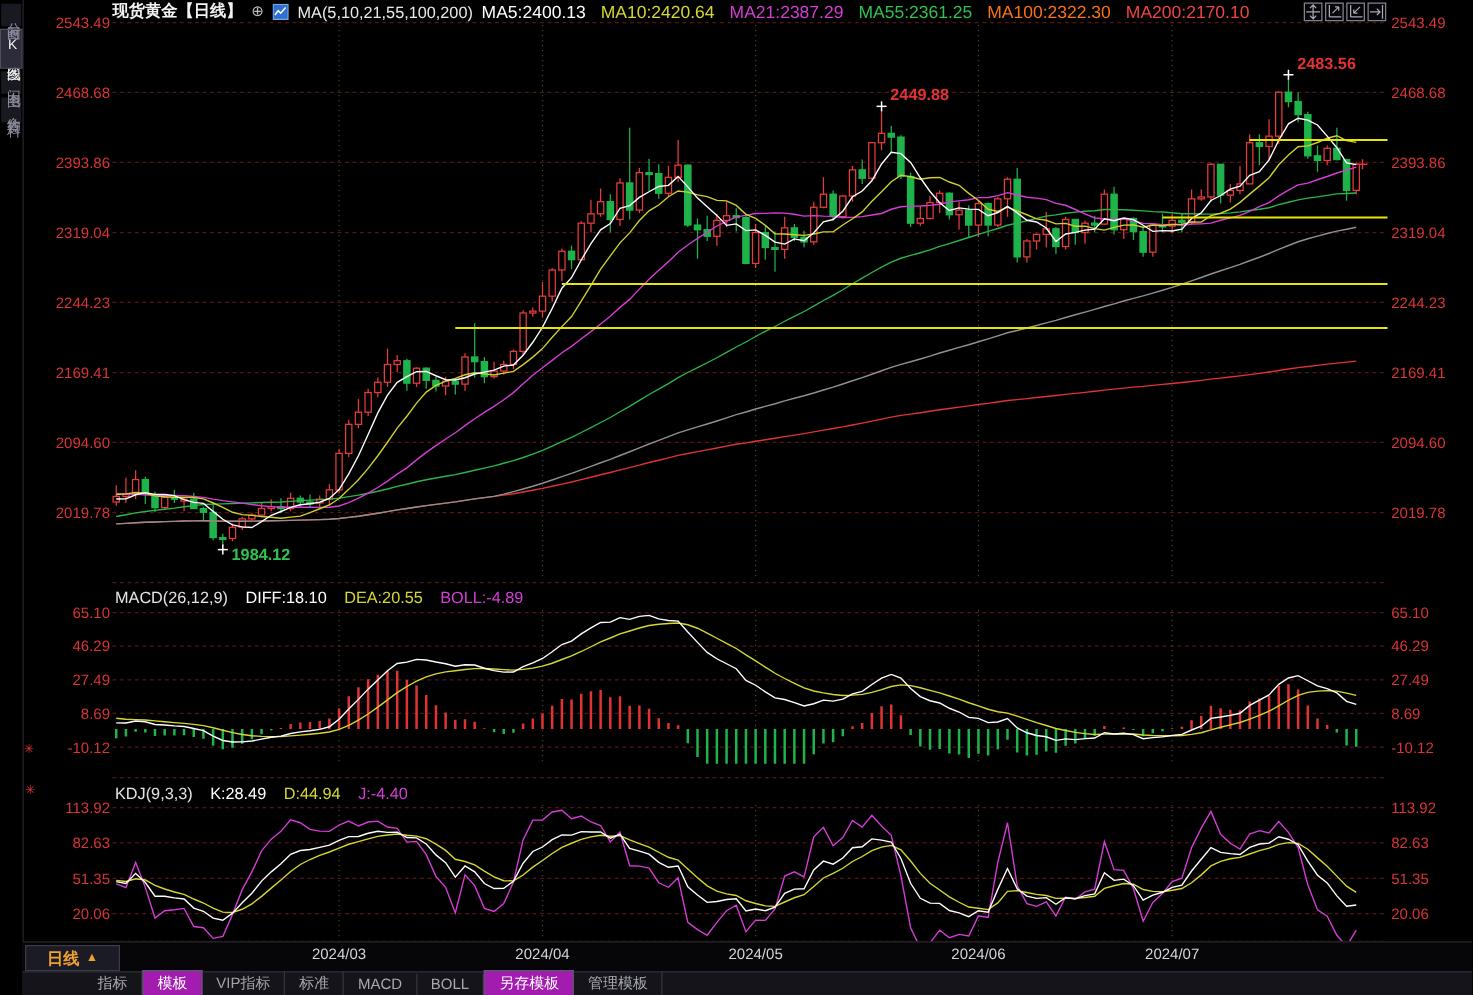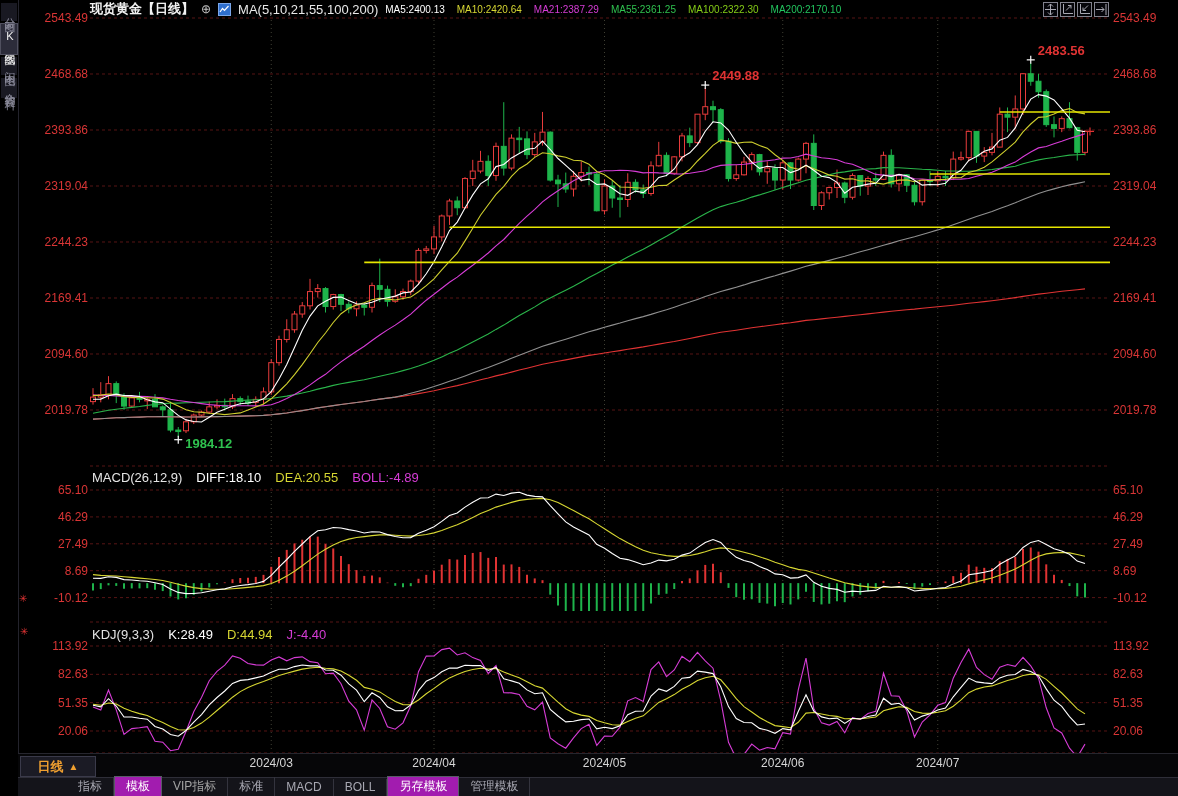--- a/index.html
+++ b/index.html
@@ -9,21 +9,21 @@
   .sidebar{position:absolute;left:0;top:0;width:18px;height:796px;background:#000;border-right:1px solid #23232c;}
   .side-item{writing-mode:vertical-rl;text-orientation:upright;width:16px;margin:3px 0 0 1px;
     padding:6px 0;background:#191922;color:#8c8c9c;font-size:11px;letter-spacing:2px;text-align:center;cursor:pointer;}
   .side-item.sel{background:#2c2c3a;color:#f0f0f0;outline:1px solid #50505f;}
   
   .header{position:absolute;left:90px;top:0;height:18px;display:flex;align-items:center;gap:7px;
     font-size:13px;color:#e8e8e8;white-space:nowrap;z-index:5;}
   .header .sym{font-weight:bold;color:#f2f2f2;}
   .oplus{color:#c0c0c0;font-size:12px;cursor:pointer;}
   .chart-ic{display:inline-flex;cursor:pointer;}
-  .mav{font-size:10px;}
+  .mav{font-size:14px;}
   .winicons{position:absolute;left:1043px;top:2px;display:flex;gap:2px;z-index:5;}
   .wic{width:13px;height:13px;border:1px solid #82828e;background:#05050a;display:flex;
     align-items:center;justify-content:center;cursor:pointer;}
   
   .axis-label{position:absolute;left:14px;width:74px;text-align:right;font-size:12px;font-weight:normal;color:#d93535;z-index:3;}
   .axis-label.r{left:1113px;text-align:left;width:62px;}
   
   .phead{position:absolute;left:92px;height:15px;display:flex;gap:14px;font-size:13px;color:#e4e4e4;z-index:4;white-space:nowrap;}
   .ast{position:absolute;color:#e03333;font-size:10px;z-index:4;}
   
@@ -61,22 +61,22 @@
           <rect x="0.5" y="0.5" width="12" height="12" fill="#2f6fce" stroke="#7aa6e8"></rect>
           <polyline points="2,9 4.5,5.5 6.5,7.5 10.5,3" fill="none" stroke="#fff" stroke-width="1.2"></polyline>
         </svg>
     </span>
     <span>MA(5,10,21,55,100,200)</span>
     <span id="ma-values" style="display:flex;gap:12px;">
         <span class="mav" style="color: rgb(255, 255, 255);">MA5:2400.13</span>
         <span class="mav" style="color: rgb(214, 214, 50);">MA10:2420.64</span>
         <span class="mav" style="color: rgb(214, 60, 214);">MA21:2387.29</span>
         <span class="mav" style="color: rgb(47, 194, 79);">MA55:2361.25</span>
-        <span class="mav" style="color: #84cc16;">MA100:2322.30</span>
-        <span class="mav" style="color: #22c55e;">MA200:2170.10</span>
+        <span class="mav" style="color: #f97316;">MA100:2322.30</span>
+        <span class="mav" style="color: #ef4444;">MA200:2170.10</span>
       </span>
   </div>
 
   <div class="winicons" id="win-icons">
       <span class="wic">
         <svg width="13" height="13">
           <path d="M6.5,1 V12 M1,6.5 H12 M4,3.5 L6.5,1 L9,3.5 M4,9.5 L6.5,12 L9,9.5" fill="none" stroke="#a8a8b2" stroke-width="1"></path>
         </svg>
       </span>
       <span class="wic">

